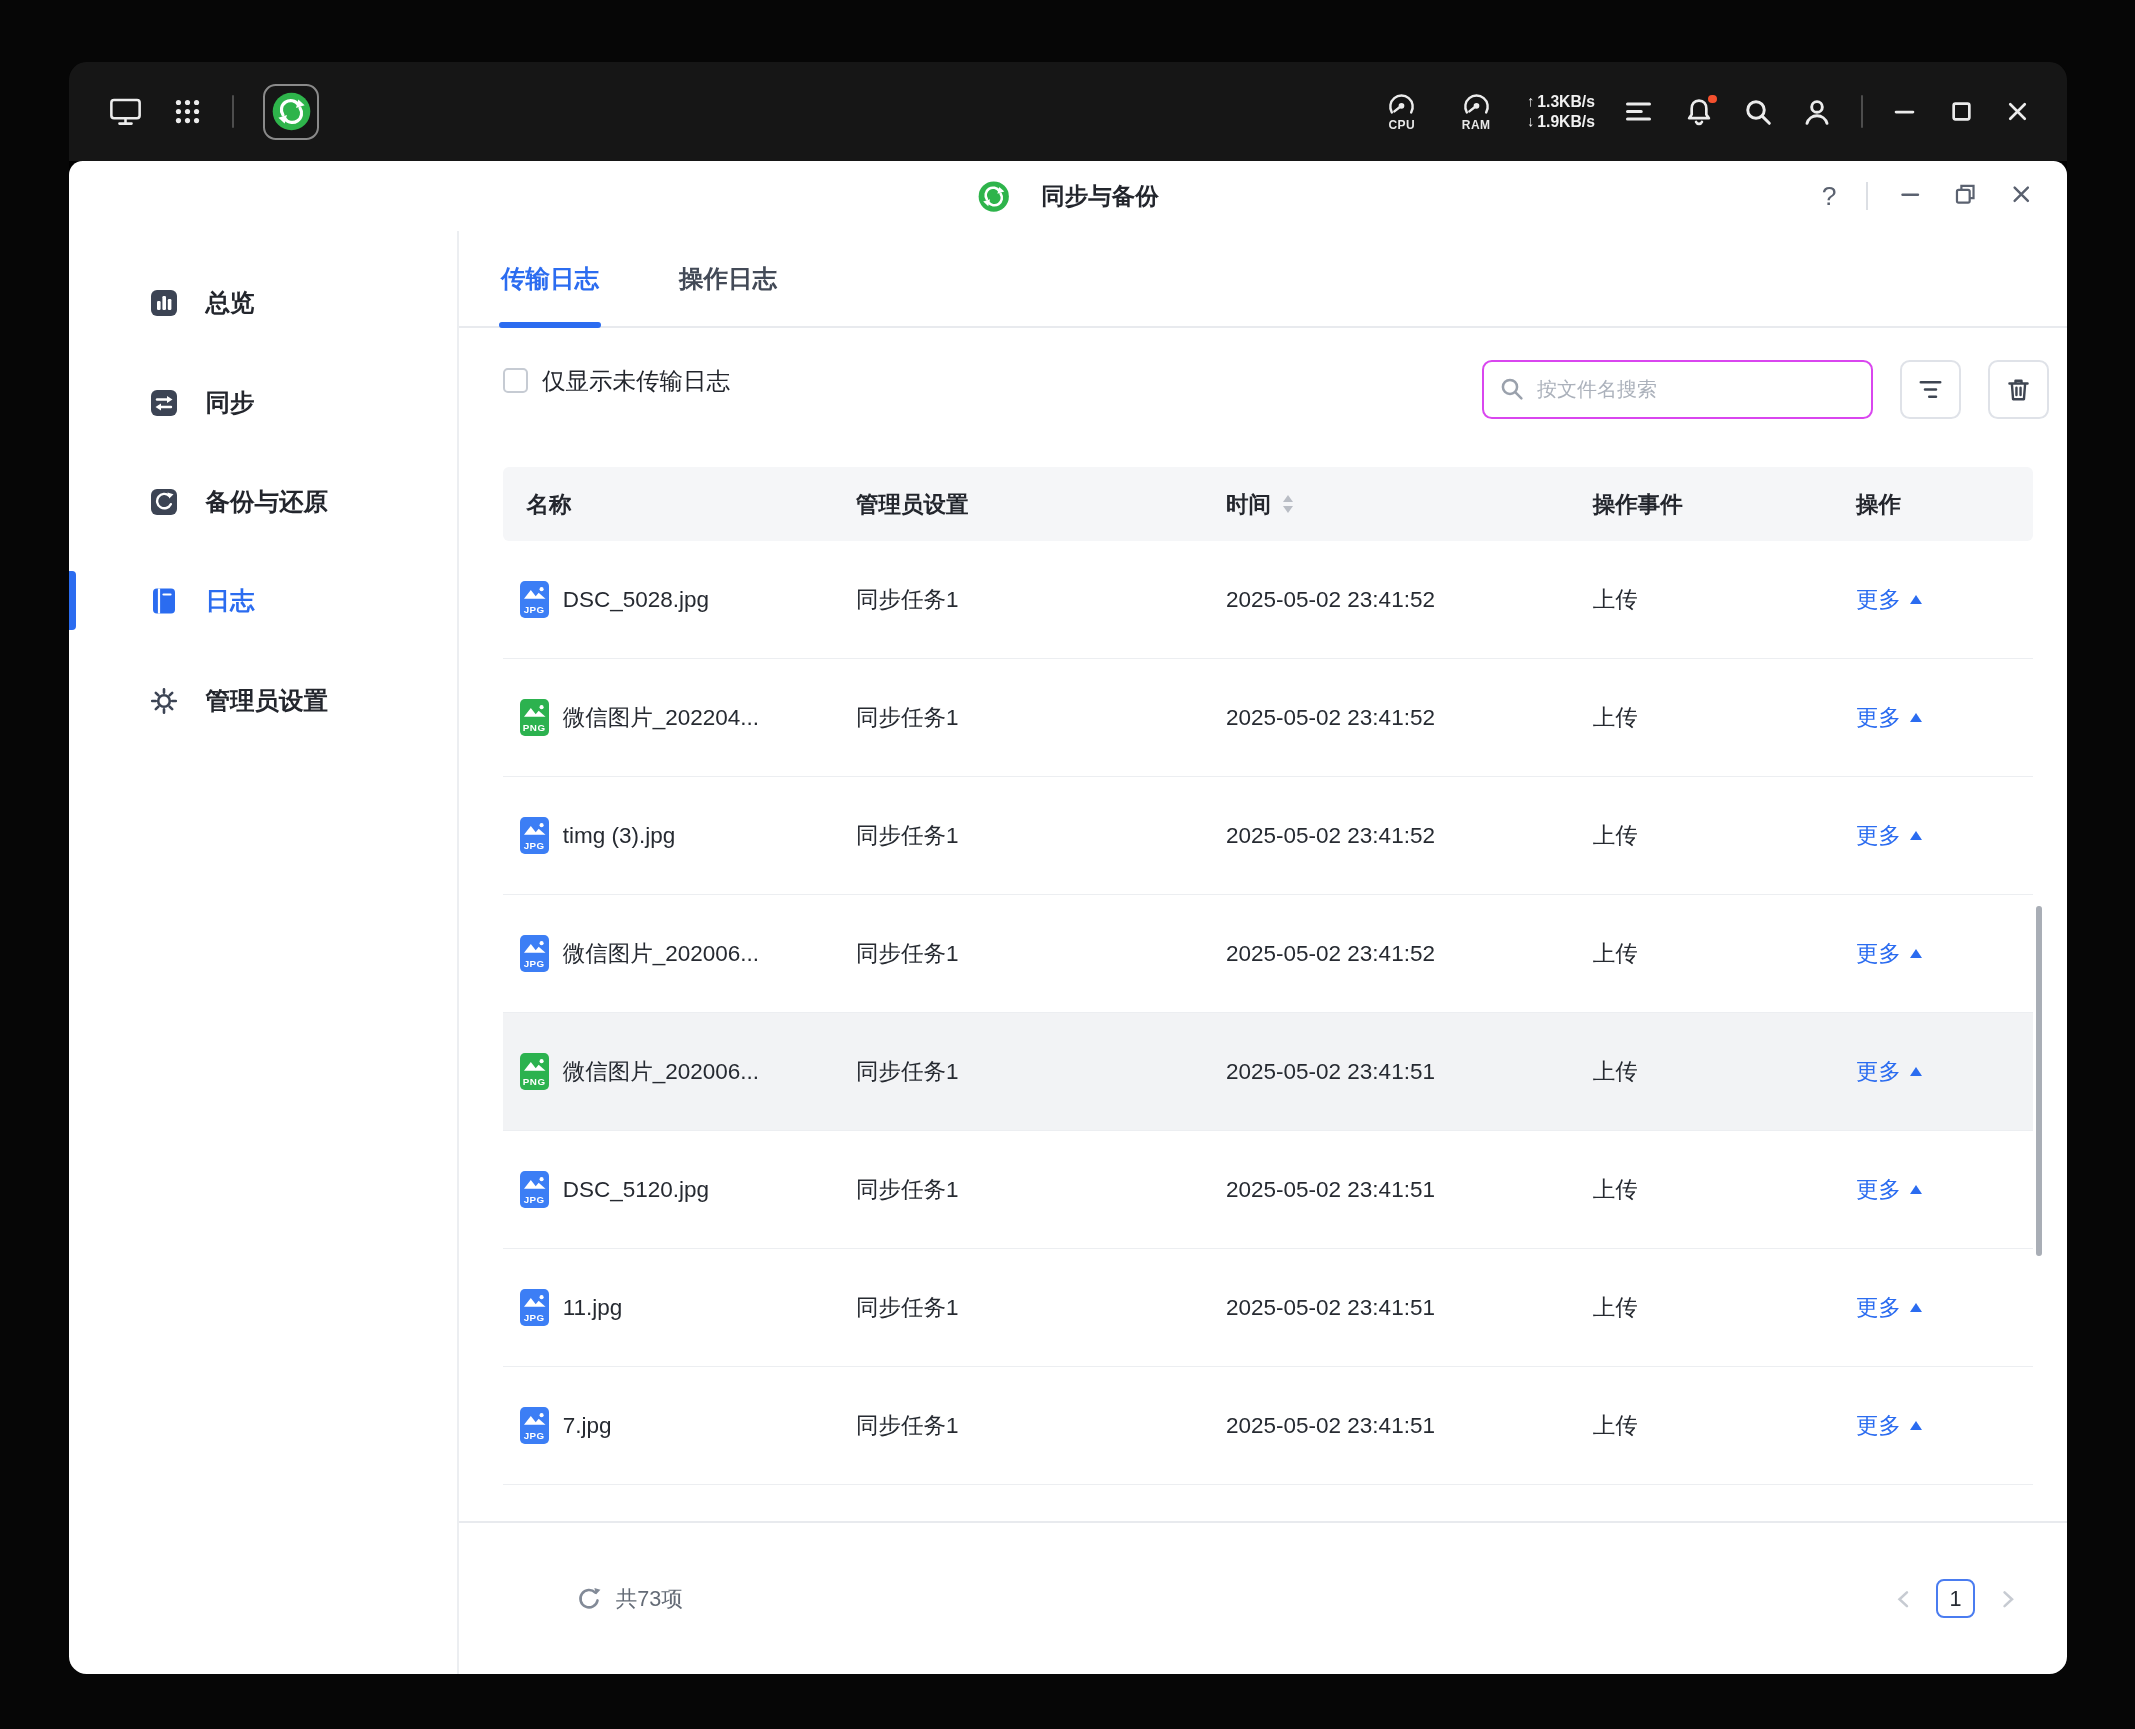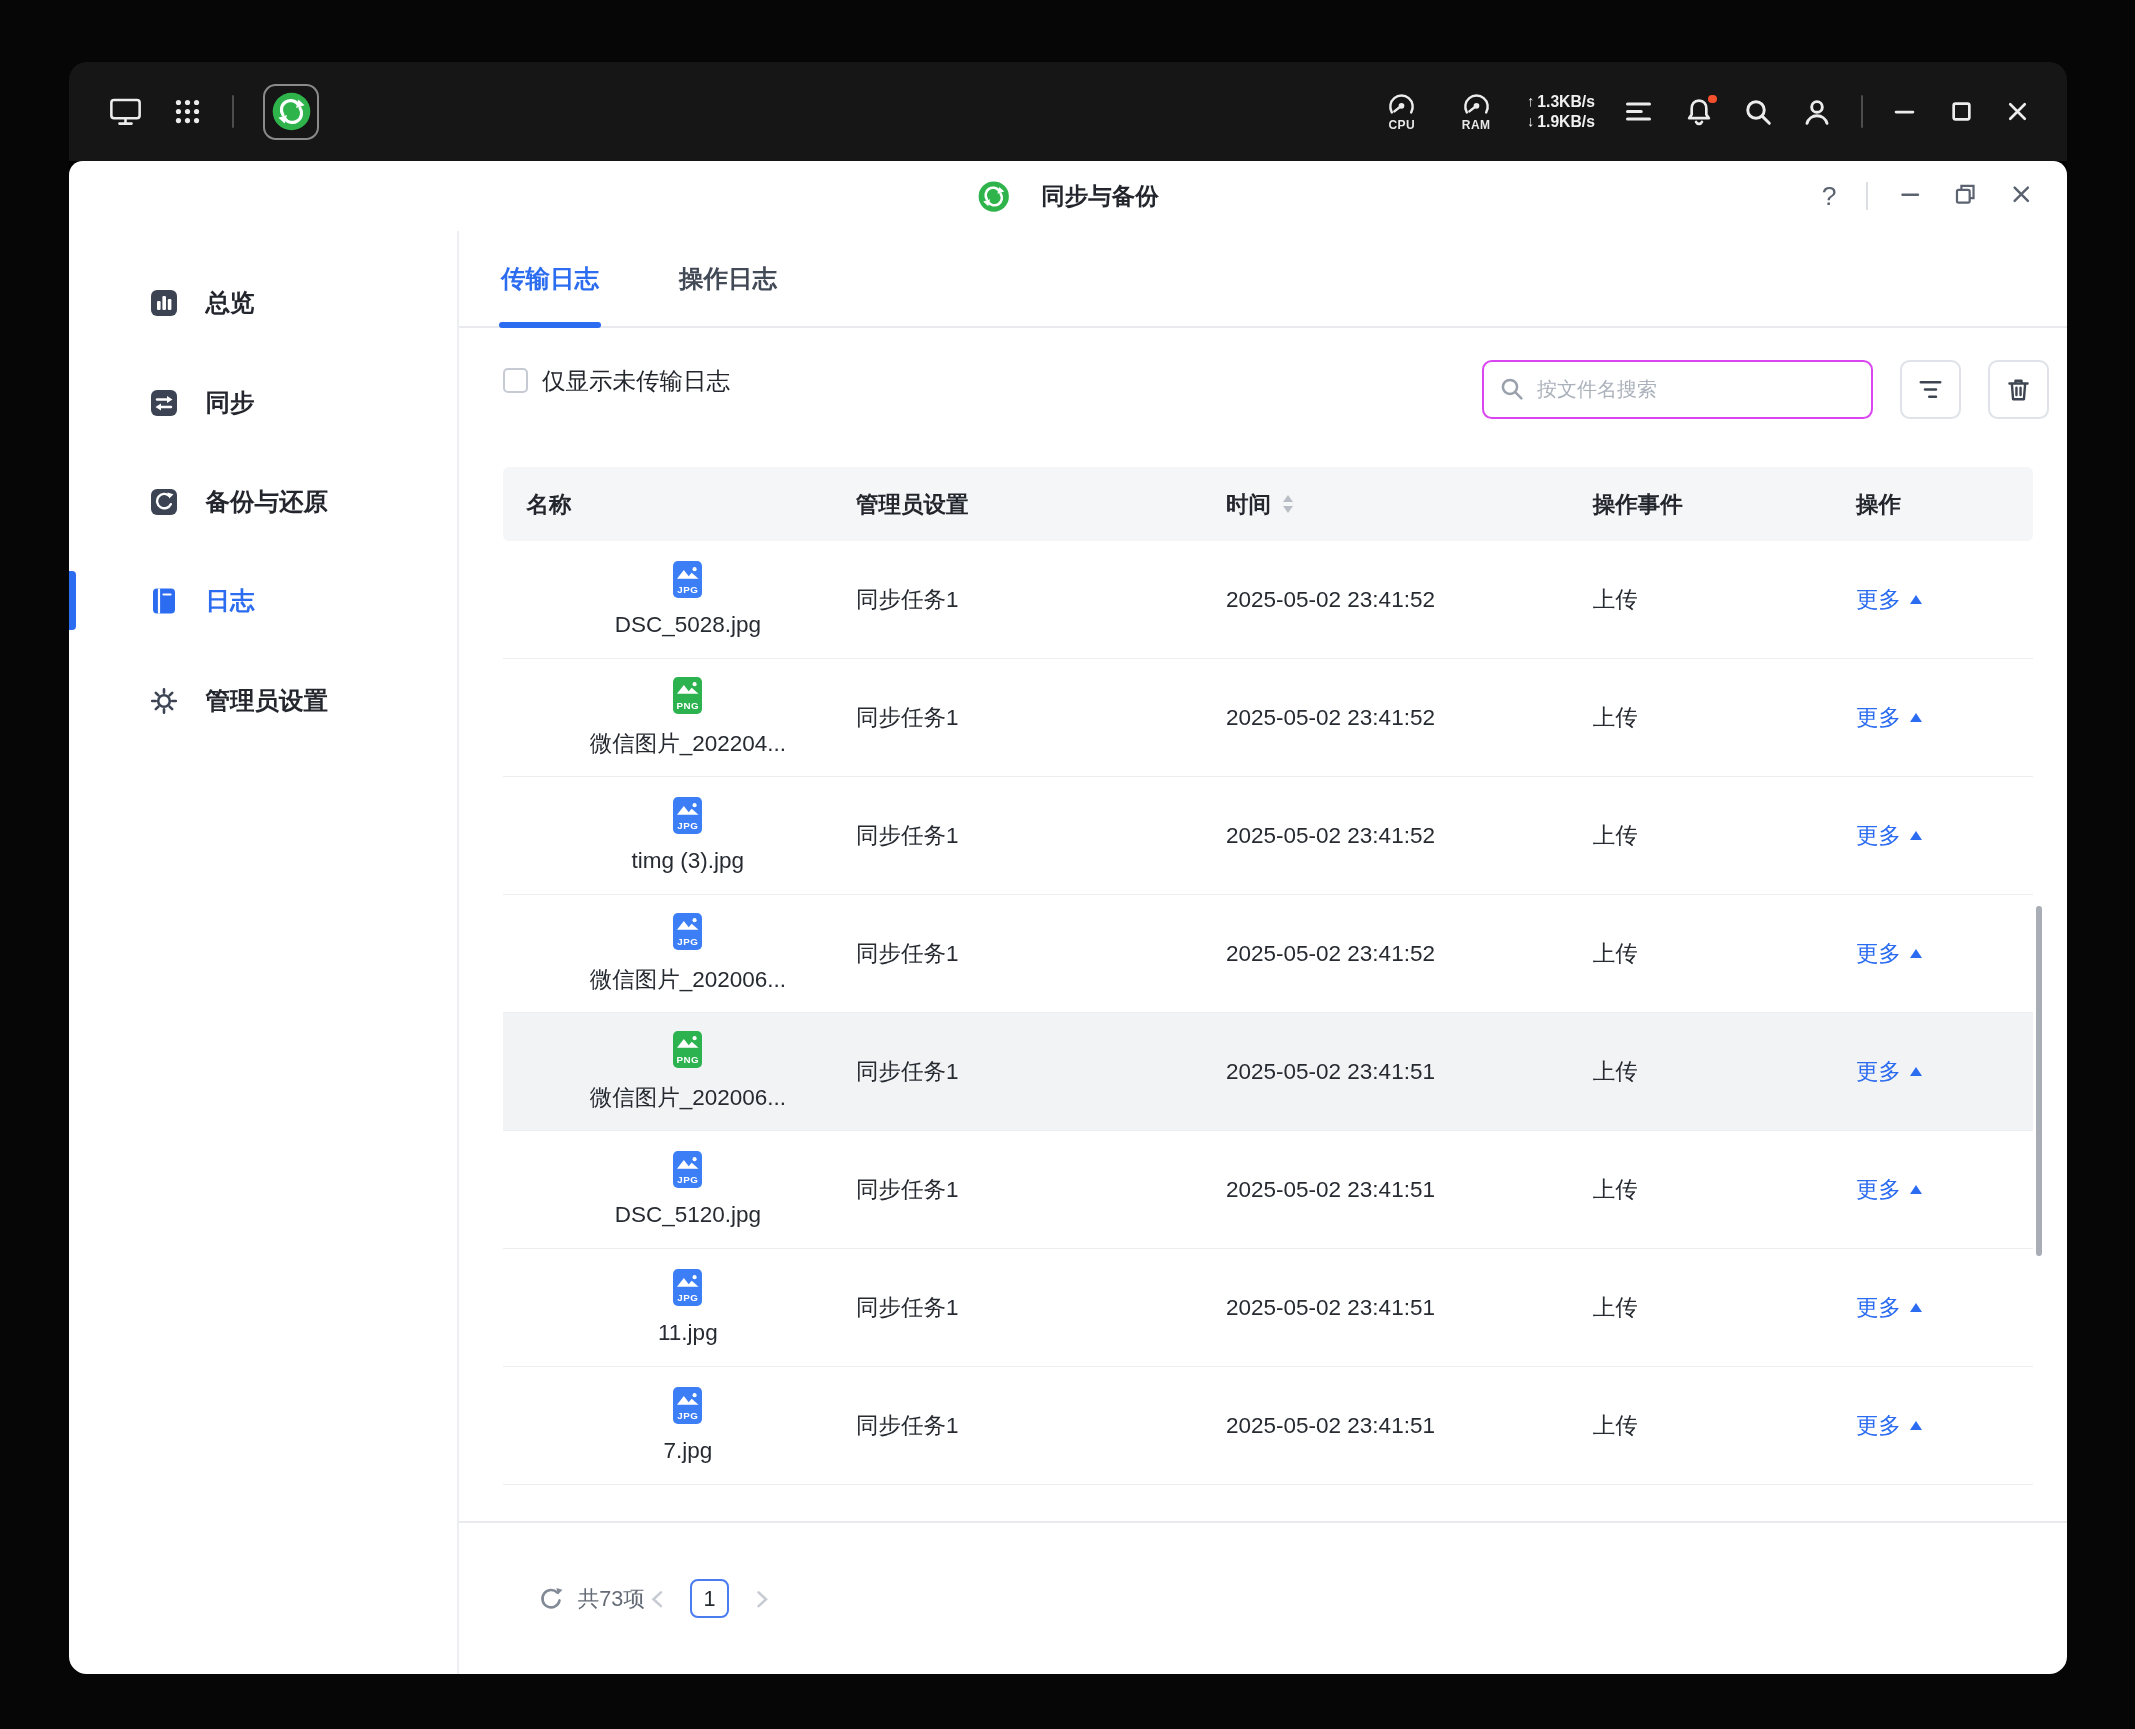--- a/index.html
+++ b/index.html
@@ -82,36 +82,36 @@
   .th.c0 { padding-left:23.5px; } .th.c3 { padding-left:7.8px; }
   .sort { display:inline-flex; flex-direction:column; gap:3.9px; margin-left:11.8px; cursor:pointer; }
   .sort .s-up { width:0; height:0; border-left:5.9px solid transparent; border-right:5.9px solid transparent;
                 border-bottom:7.8px solid #b9bdc5; }
   .sort .s-down { width:0; height:0; border-left:5.9px solid transparent; border-right:5.9px solid transparent;
                   border-top:7.8px solid #b9bdc5; }
   .trow { display:grid; grid-template-columns:353px 370px 359px 271px 177px; height:118px;
           align-items:center; border-bottom:1px solid #eceef1; cursor:default; }
   .trow.highlighted { background:#f2f3f5; }
   .cell { font-size:22.5px; color:#262a31; display:flex; align-items:center; overflow:hidden; white-space:nowrap; }
-  .c-name { padding-left:16.7px; gap:14px;flex-direction:column; }
+  .c-name { padding-left:16.7px; gap:14px; }
   .c-event { padding-left:7.8px; }
   .file-icon { width:29px; height:37px; border-radius:4.9px; position:relative; flex:0 0 auto;
                display:flex; flex-direction:column; align-items:center; justify-content:flex-end; }
   .file-icon.jpg { background:#3c7ef5; }
   .file-icon.png { background:#2cb24f; }
   .fi-svg { position:absolute; top:4.9px; left:2.9px; width:23.5px; height:13.7px; fill:#fff; }
   .fi-label { font-size:9.8px; font-weight:700; color:#fff; margin-bottom:2.9px; letter-spacing:0.5px; }
   .more-link { display:flex; align-items:center; gap:8.8px; color:#2b6cf0; cursor:pointer; }
   .more-caret { width:0; height:0; border-left:6.9px solid transparent; border-right:6.9px solid transparent;
                 border-bottom:9.8px solid #2b6cf0; }
 
   
   .main-footer { position:absolute; left:0; right:0; top:1290px; bottom:0; border-top:2px solid #e8eaee;
-                 display:flex; align-items:center; 
-                 padding-left:78px; padding-right:47px; }
+                 display:flex; align-items:center; justify-content:space-between;
+                 padding-left:116px; padding-right:47px; }
   .ft-left { display:flex; align-items:center; gap:12.7px; color:#646b76; font-size:21.6px; }
   .ft-right { display:flex; align-items:center; gap:19.6px; }
   .page-box { width:39px; height:39px; border:2px solid #4a7cf0; border-radius:7.8px; display:flex;
               align-items:center; justify-content:center; font-size:21.6px; color:#262b33; cursor:pointer; }
   .pg-btn { display:flex; align-items:center; justify-content:center; cursor:pointer; }
 
   .scroll-thumb { position:absolute; right:25.5px; top:675px; width:5.9px; height:350px; border-radius:2.9px;
                   background:#a9aeb6; cursor:pointer; }
 </style>
 </head>

